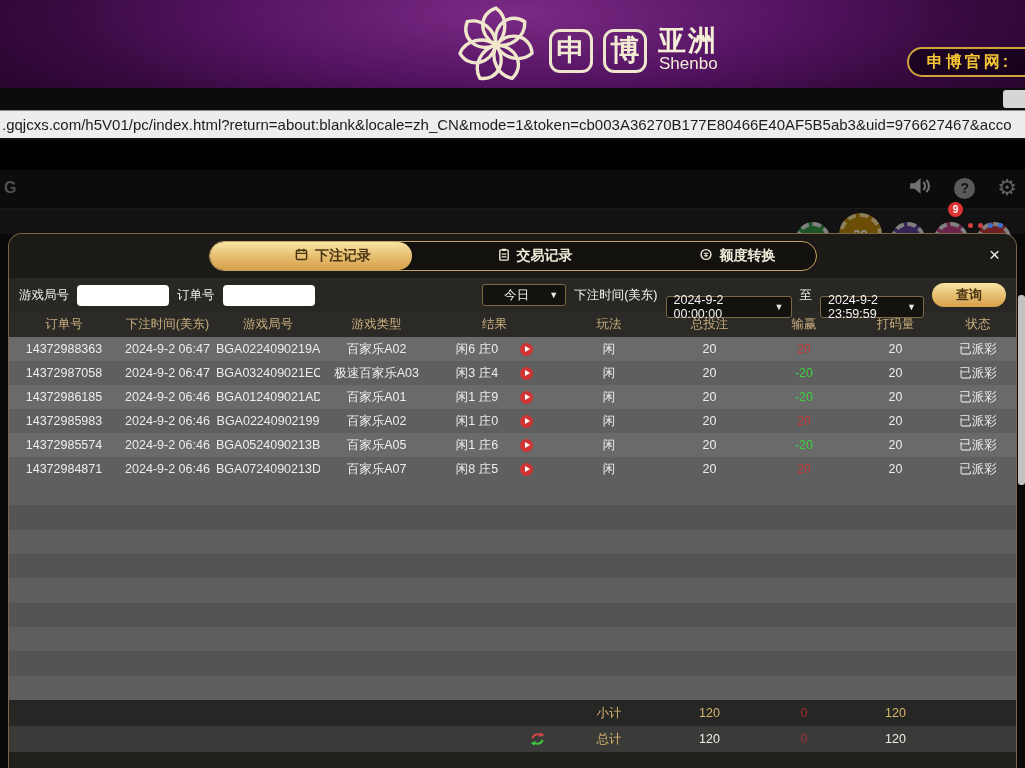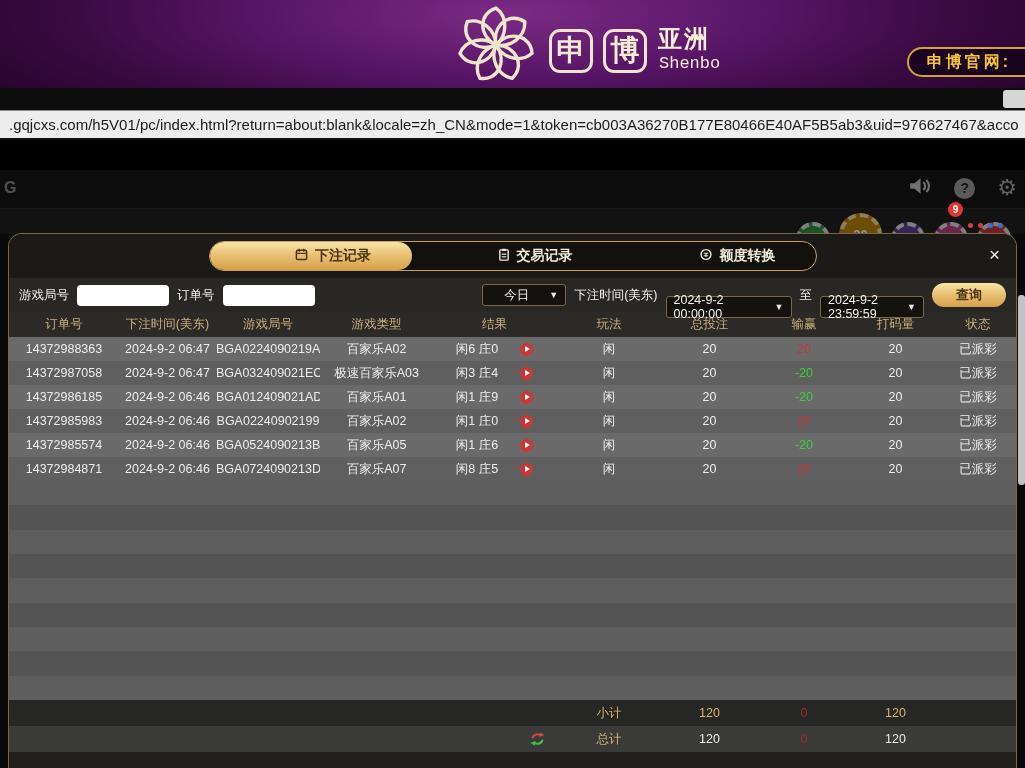--- a/index.html
+++ b/index.html
@@ -6,34 +6,34 @@
   #screen{position:relative;width:1025px;height:768px;overflow:hidden;background:#0c0c0c;}
 
   
   .banner{position:absolute;top:0;left:0;width:100%;height:88px;
     background:radial-gradient(ellipse 60% 170% at 50% 15%, #7b2b84 0%, #571566 42%, #3a0a42 72%, #26052b 100%);}
   .logo{position:absolute;left:452px;top:0;width:300px;height:88px;}
   .logo .flower{position:absolute;left:0;top:3px;}
   .brandbox{position:absolute;top:29px;width:44px;height:44px;border:3px solid #eee6cc;border-radius:11px;
     color:#f2ead2;font-size:29px;font-weight:bold;display:flex;align-items:center;justify-content:center;box-sizing:border-box;}
   .bb1{left:97px;} .bb2{left:151px;}
-  .brand-region{position:absolute;left:206px;top:27px;color:#f5eed6;font-size:24px;font-weight:bold;letter-spacing:2px;line-height:1;}
-  .brand-en{position:absolute;left:207px;top:55px;color:#f5eed6;font-size:17px;line-height:1;font-family:Liberation Mono, monospace;}
+  .brand-region{position:absolute;left:206px;top:27px;color:#f5eed6;font-size:28px;font-weight:bold;letter-spacing:2px;line-height:1;}
+  .brand-en{position:absolute;left:207px;top:55px;color:#f5eed6;font-size:17px;line-height:1;}
   .official{position:absolute;top:47px;right:-18px;height:26px;line-height:26px;padding:0 30px 0 18px;
     border:2px solid #cfa43a;border-radius:16px;background:rgba(14,2,18,.65);
     color:#f6c735;font-weight:bold;font-size:16px;letter-spacing:3px;}
 
   
   .titlebar{position:absolute;top:88px;left:0;width:100%;height:22px;box-sizing:border-box;
     background:linear-gradient(180deg,#544359 0%,#2e2332 55%,#1b131e 100%);
     color:#e3e3e3;font-size:12px;line-height:21px;padding-left:6px;}
   .winbtn{position:absolute;top:90px;right:0;width:22px;height:18px;background:#d6d6d6;border-radius:3px 0 0 3px;}
   .urlbar{position:absolute;top:110px;left:0;width:100%;height:30px;box-sizing:border-box;background:#ededed;
     border-top:1px solid #8a8a8a;border-bottom:2px solid #111;color:#1c1c1c;font-size:15px;line-height:27px;
-    white-space:nowrap;overflow:hidden;padding-left:9px;}
+    white-space:nowrap;overflow:hidden;padding-left:2px;}
 
   
   .gamearea{position:absolute;top:140px;left:0;width:100%;height:628px;background:#101010;}
   .black-strip{height:30px;background:#000;}
   .toolbar{position:relative;height:38px;background:#161616;}
   .g-mark{position:absolute;left:4px;top:9px;color:#8a8a8a;font-weight:bold;font-size:16px;}
   .tool-icons{position:absolute;right:8px;top:6px;display:flex;gap:22px;align-items:center;}
   .help-circle{width:21px;height:21px;border-radius:50%;background:#9c9c9c;color:#242424;font-weight:bold;
     font-size:14px;display:flex;align-items:center;justify-content:center;}
   .gear{color:#a5a5a5;font-size:22px;line-height:1;}

